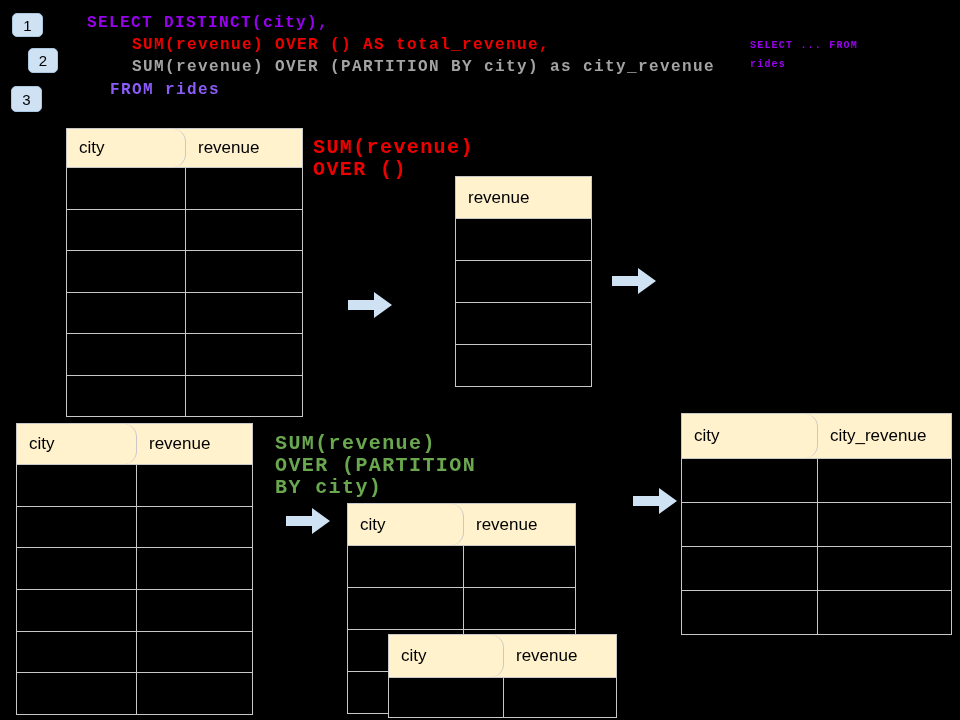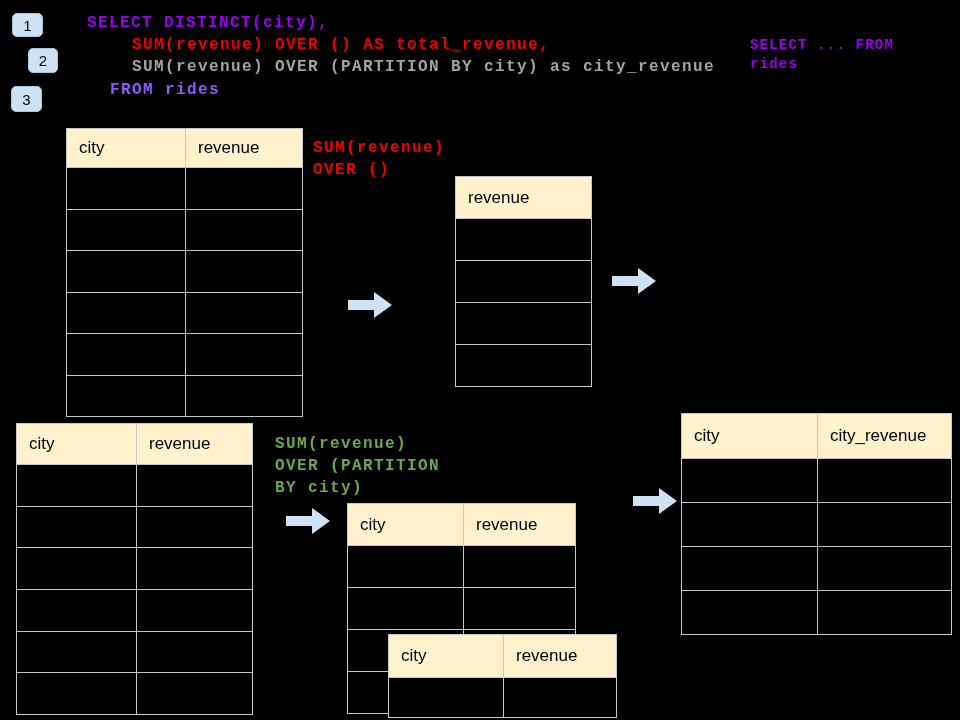--- a/index.html
+++ b/index.html
@@ -16,39 +16,39 @@
   }
   
   .code-line{
     position:absolute;white-space:pre;
     font-family:"Liberation Mono","DejaVu Sans Mono",monospace;
     font-weight:bold;font-size:16px;letter-spacing:1.4px;line-height:22px;
   }
   .note-line{
     position:absolute;white-space:pre;
     font-family:"Liberation Mono","DejaVu Sans Mono",monospace;
-    font-weight:bold;font-size:14px;letter-spacing:1.2px;line-height:19px;
+    font-weight:bold;font-size:10px;letter-spacing:1.2px;line-height:19px;
   }
   .anno{
     position:absolute;white-space:pre;
     font-family:"Liberation Mono","DejaVu Sans Mono",monospace;
-    font-weight:bold;font-size:16px;letter-spacing:1.4px;line-height:22px;
+    font-weight:bold;font-size:20px;letter-spacing:1.4px;line-height:22px;
   }
   
   .tbl{
     position:absolute;border:1px solid var(--table_border,#c8c8c8);
     background:#000;box-sizing:border-box;z-index:1;
   }
   .tbl.overlap{z-index:3;}
   .thead,.trow{display:grid;grid-template-columns:var(--cols);box-sizing:border-box;}
   .thead{background:var(--header_bg,#fff2cc);height:var(--headh);}
   .hcell{
     display:flex;align-items:center;padding-left:12px;box-sizing:border-box;
     border-right:1px solid var(--table_border,#c8c8c8);
-    color:#000;font-size:17px;font-family:"Liberation Sans",sans-serif;
+    color:#000;font-size:17px;font-family:"Liberation Sans",sans-serif;border-radius:13px;
   }
   .hcell:last-child{border-right:none;}
   .trow{height:var(--rowh);border-top:1px solid var(--table_border,#c8c8c8);}
   .tcell{background:#000;border-right:1px solid var(--table_border,#c8c8c8);box-sizing:border-box;}
   .tcell:last-child{border-right:none;}
   
   .arrow{position:absolute;width:44px;height:26px;z-index:2;}
   .arrow polygon{fill:var(--arrow,#cfe2f3);}
 </style>
 </head>

